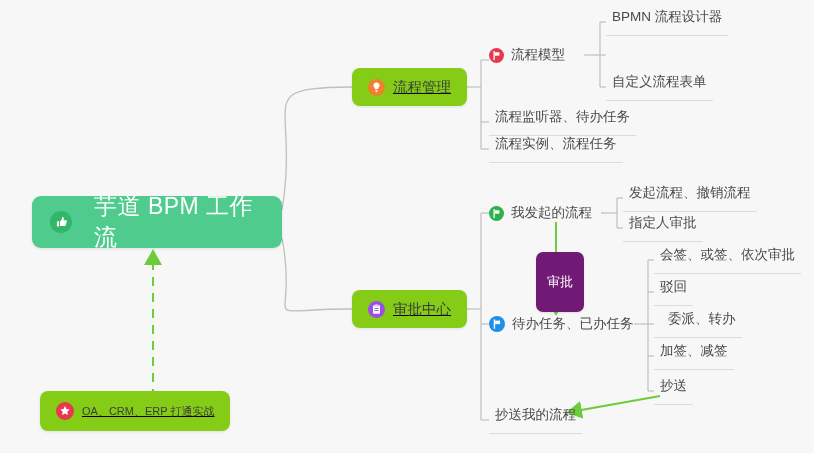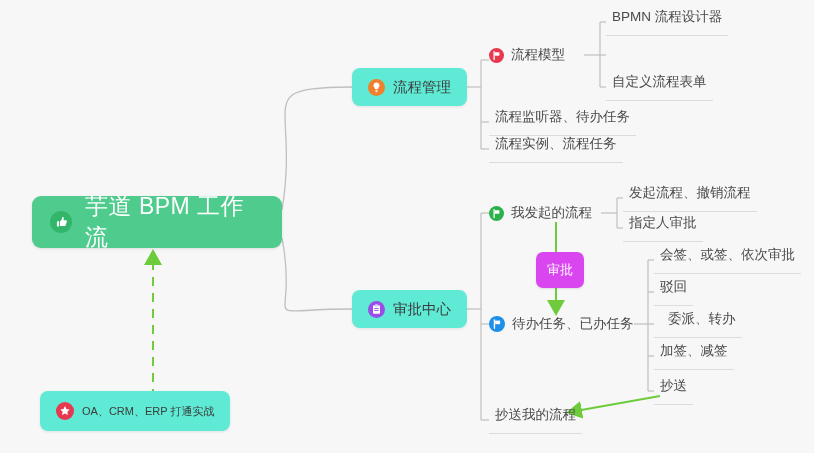--- a/index.html
+++ b/index.html
@@ -15,36 +15,37 @@
 
   
   .node{position:absolute;display:flex;align-items:center;box-sizing:border-box;}
 
   .root{
     left:32px;top:196px;width:250px;height:52px;
     background:#4ecb8d;border-radius:9px;
     padding:0 18px;
     box-shadow:0 1px 3px rgba(0,0,0,.10);
   }
-  .root .label{color:#ffffff;font-size:23px;letter-spacing:.5px;margin-left:13px;}
+  .root .label{color:#ffffff;font-size:23px;letter-spacing:.5px;margin-left:22px;}
 
   .card{
-    background:#5eead4;border-radius:8px;
+    background:#84cc16;border-radius:8px;
     padding:0 16px;height:38px;
     box-shadow:0 1px 3px rgba(0,0,0,.09);
+    text-decoration:underline;
   }
   .card .label{color:#3d3d3d;font-size:14.5px;margin-left:8px;}
 
   .plain{height:28px;}
   .plain .label{color:#4a4a4a;font-size:13.5px;margin-left:7px;white-space:nowrap;}
   .plain.under{border-bottom:1px solid #dcdcdc;padding:0 6px 10px 6px;}
 
   .badge{
-    position:absolute;background:#d946ef;border-radius:7px;
-    height:28px;padding:4px 11px;display:flex;align-items:center;
+    position:absolute;background:#701a75;border-radius:7px;
+    height:28px;padding:16px 11px;display:flex;align-items:center;
     box-shadow:0 1px 2px rgba(0,0,0,.10);
   }
   .badge .label{color:#ffffff;font-size:13px;}
 
   
   .ic{flex:0 0 auto;display:inline-block;border-radius:50%;position:relative;}
   .ic svg{display:block;}
 </style>
 </head>
 <body style="background: rgb(247, 247, 247);">

